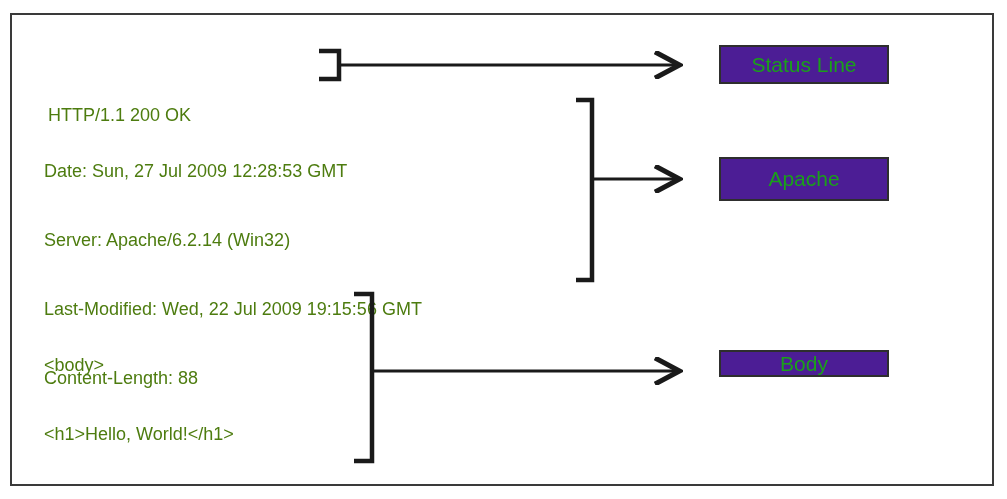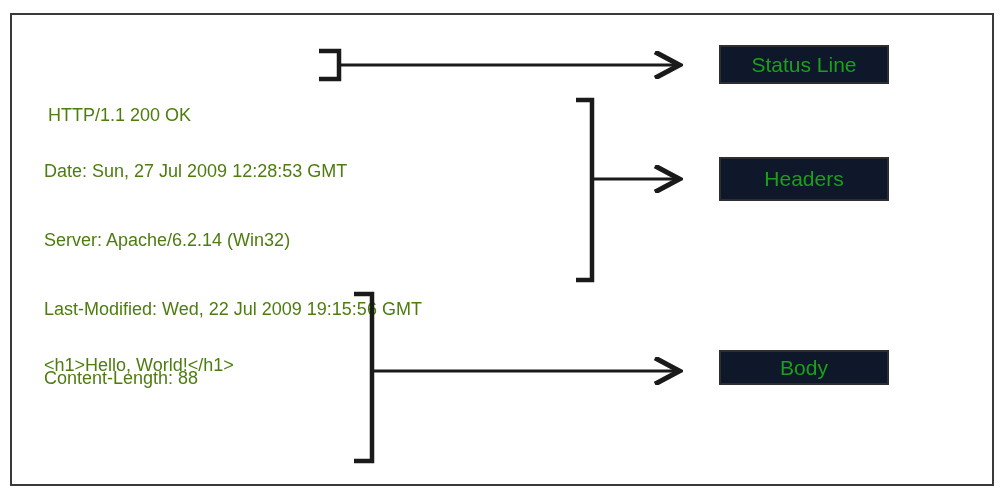--- a/index.html
+++ b/index.html
@@ -41,31 +41,31 @@
   #headers-text     { left: 44px; top: 114px; }
   #body-text        { left: 44px; top: 308px; }
 
   .msg-line { display: block; }
 
   
   .label-box {
     position: absolute;
     border: 2px solid #2e2e2e;
     box-sizing: border-box;
-    background: #0f172a;
+    background: #4c1d95;
     color: #1aa01a;
     font-size: 21px;
     display: flex;
     align-items: center;
     justify-content: center;
     font-family: "Liberation Sans", sans-serif;
   }
   #box-status-line { left: 719px; top: 45px;  width: 170px; height: 39px; }
   #box-headers     { left: 719px; top: 157px; width: 170px; height: 44px; }
-  #box-body        { left: 719px; top: 350px; width: 170px; height: 35px; }
+  #box-body        { left: 719px; top: 350px; width: 170px; height: 27px; }
 
   
   #connectors {
     position: absolute;
     left: 0;
     top: 0;
     width: 1007px;
     height: 499px;
     pointer-events: none;
   }
@@ -83,20 +83,21 @@
 
   <div class="msg-text" id="headers-text">
     <span class="msg-line">Date: Sun, 27 Jul 2009 12:28:53 GMT</span>
     <span class="msg-line">Server: Apache/6.2.14 (Win32)</span>
     <span class="msg-line">Last-Modified: Wed, 22 Jul 2009 19:15:56 GMT</span>
     <span class="msg-line">Content-Length: 88</span>
     
   </div>
 
   <div class="msg-text" id="body-text">
+    <span class="msg-line">&lt;body&gt;</span>
     <span class="msg-line">&lt;h1&gt;Hello, World!&lt;/h1&gt;</span>
     
     
   </div>
 
   <svg id="connectors" viewBox="0 0 1007 499" xmlns="http://www.w3.org/2000/svg">
     <defs>
       <marker id="arrowhead" markerWidth="9" markerHeight="9" refX="7.5" refY="4.5" orient="auto" markerUnits="strokeWidth">
         <path d="M 1,0.8 L 8,4.5 L 1,8.2" fill="none" stroke="#1a1a1a" stroke-width="1.6" stroke-linecap="square" stroke-linejoin="miter"></path>
       </marker>
@@ -116,17 +117,17 @@
 
     <g>
       <path d="M 354,294 L 372,294 L 372,461 L 354,461" fill="none" stroke="#1a1a1a" stroke-width="4.5" stroke-linecap="butt" stroke-linejoin="miter"></path>
     </g>
 
     <line x1="372" y1="371" x2="678" y2="371" stroke="#1a1a1a" stroke-width="3.2" marker-end="url(#arrowhead)"></line>
   </svg>
 
   <div class="label-box" id="box-status-line">Status Line</div>
 
-  <div class="label-box" id="box-headers">Headers</div>
+  <div class="label-box" id="box-headers">Apache</div>
 
   <div class="label-box" id="box-body">Body</div>
 
 </div>
 
 </body></html>

